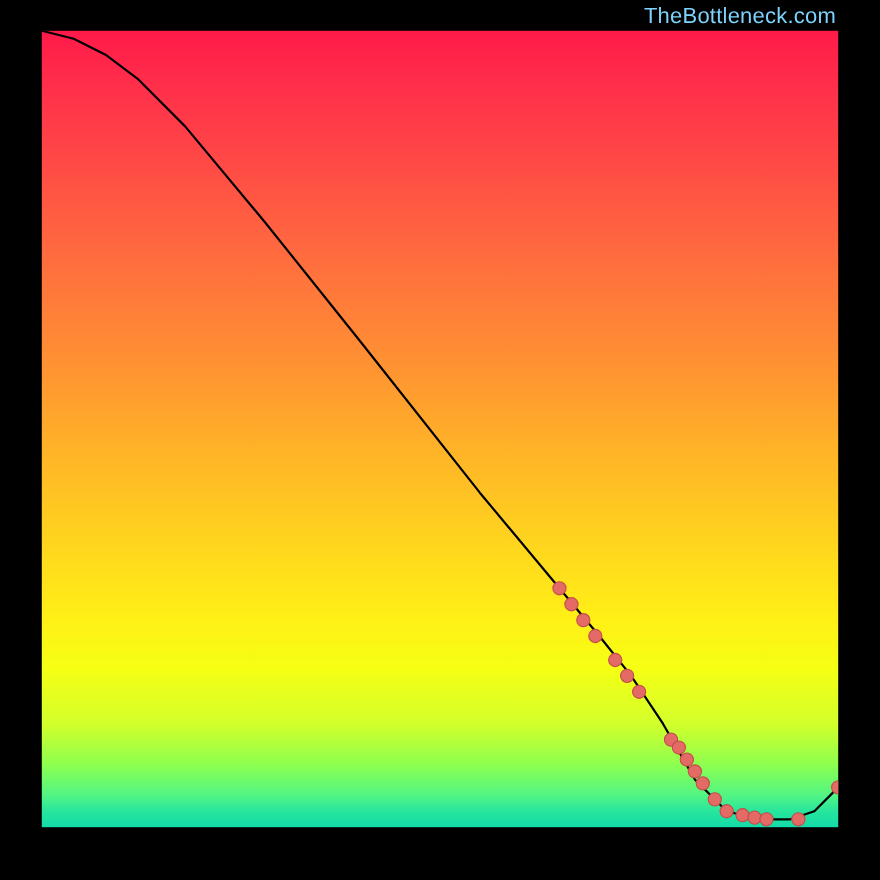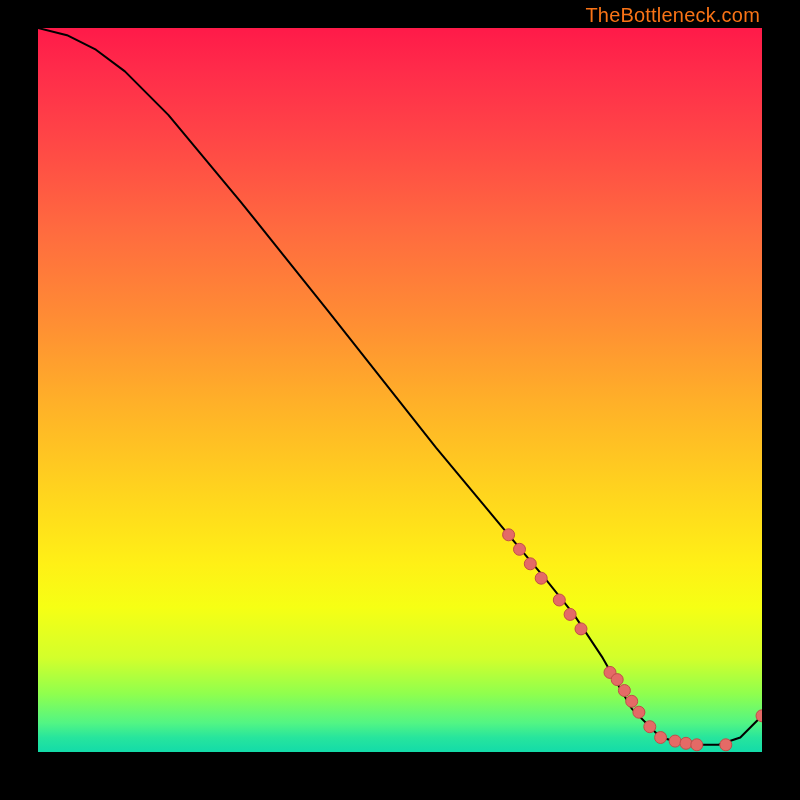--- a/index.html
+++ b/index.html
@@ -47,21 +47,21 @@
     left: 0;
     top: 0;
     width: 724px;
     height: 724px;
     pointer-events: none;
   }
   .watermark {
     position: absolute;
     top: 4px;
     right: 40px;
-    color: #f97316;
+    color: #7dd3fc;
     font-size: 20px;
     font-weight: 500;
     letter-spacing: 0.2px;
     user-select: none;
   }
 </style>
 </head>
 <body>
 
 <div class="stage">

